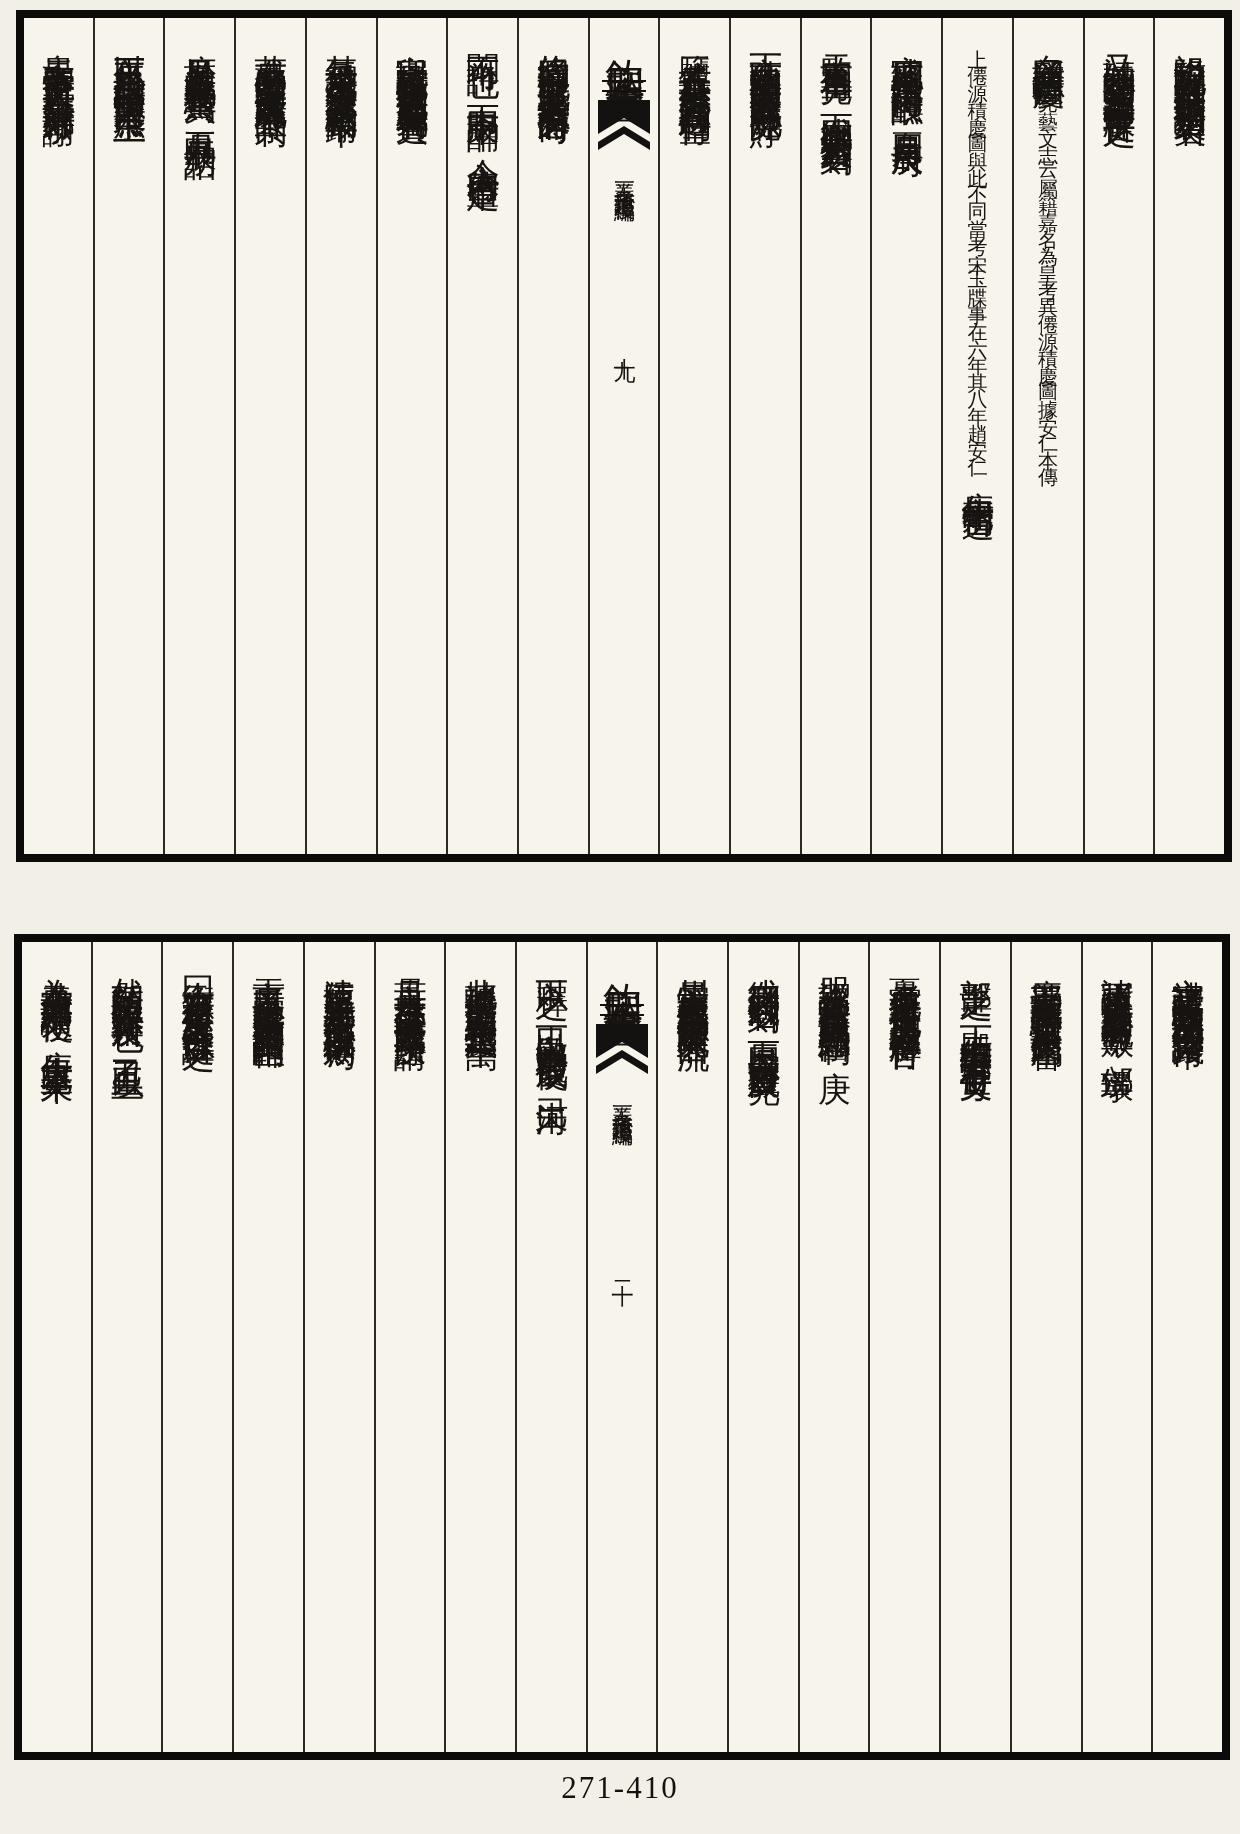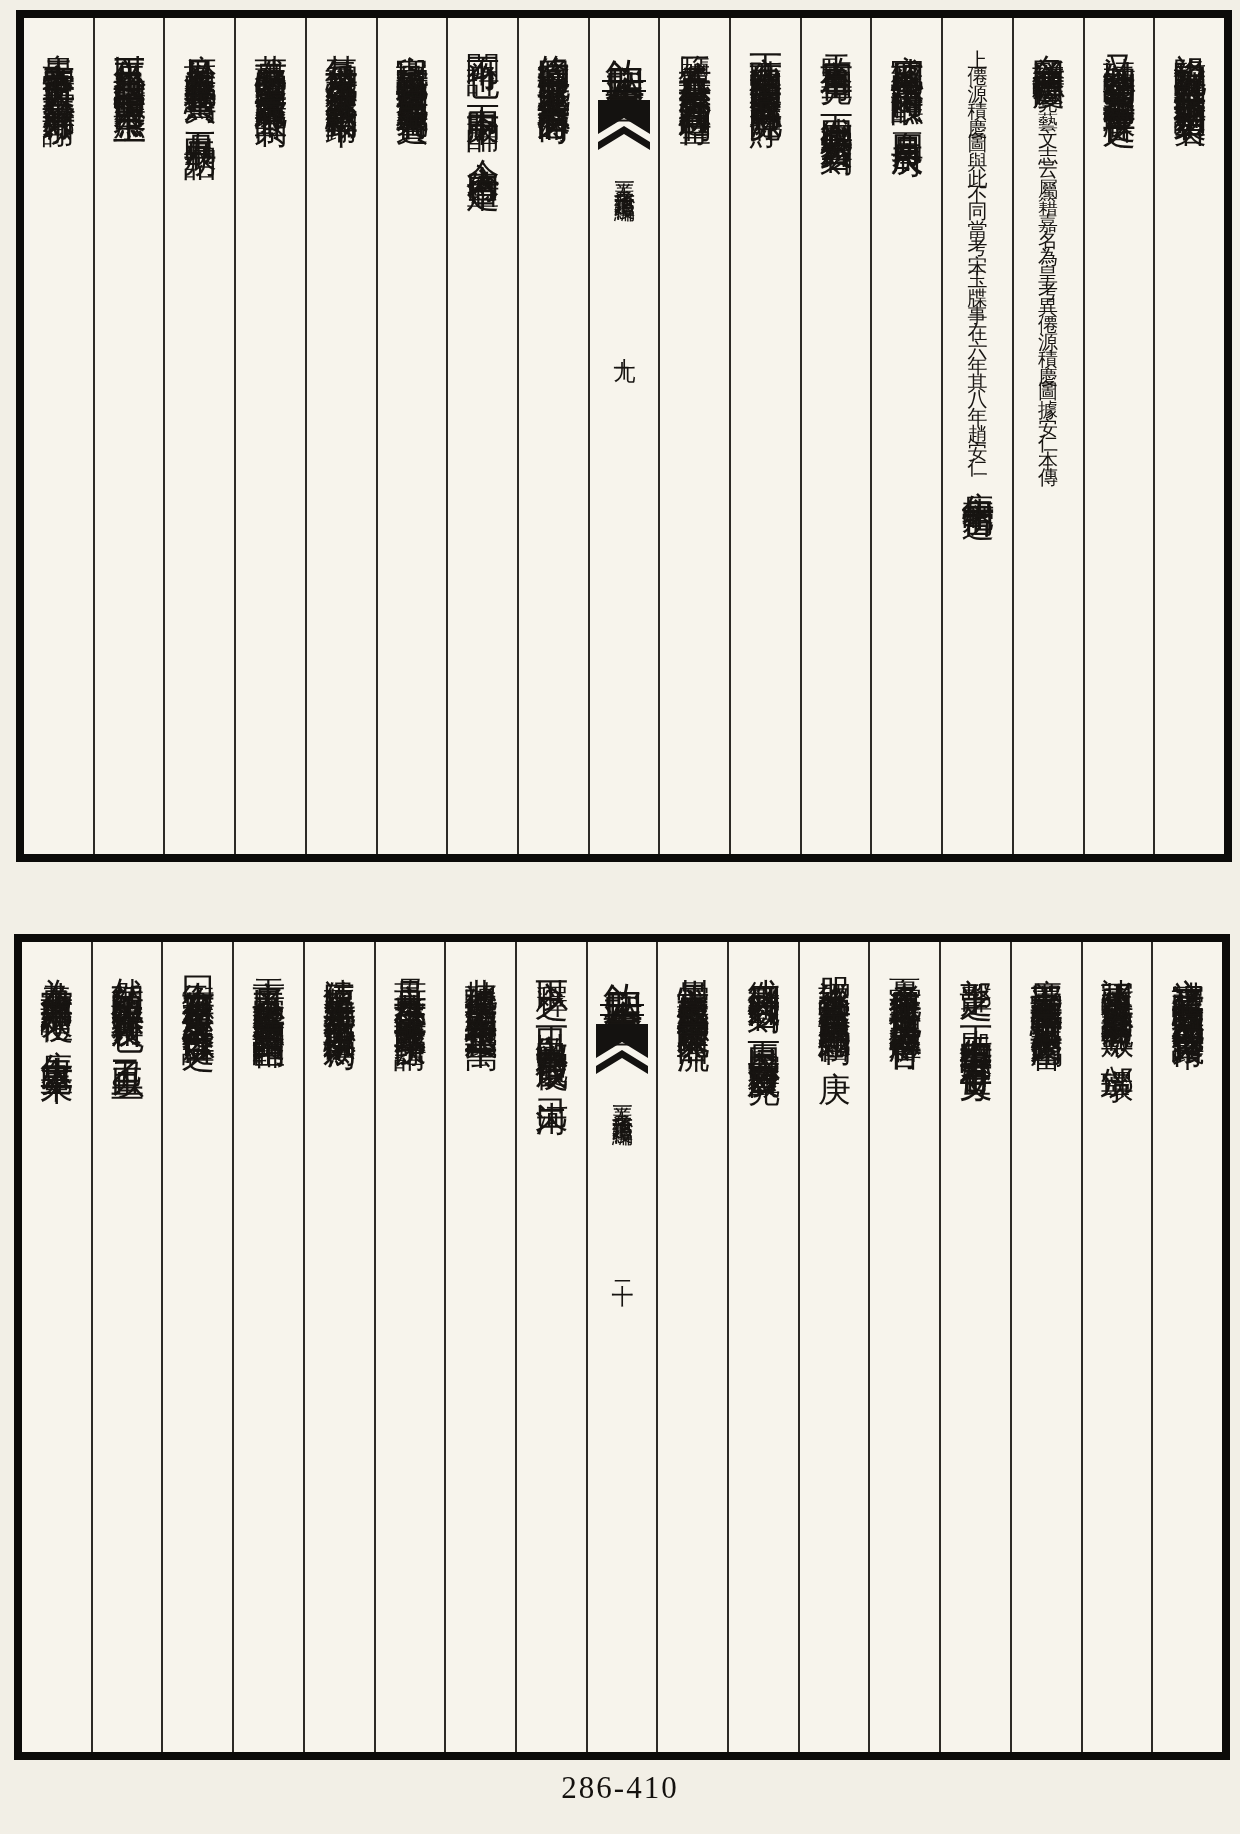--- a/index.html
+++ b/index.html
@@ -145,14 +145,14 @@
         <div class="col"><span>以下釋之　丁巳以向敏中為宮觀慶成使　已未河</span></div>
         <div class="col"><span>北轉運使李士衡獻助南郊絹布六十萬疋錢二十萬</span></div>
         <div class="col"><span>貫且言六十萬皆合上供者餘二十萬即本路羡餘請</span></div>
         <div class="col"><span>遣使臣起發先是每有大禮士衡必以所部供軍物為</span></div>
         <div class="col"><span>貢言者以為不實故是奏條析之有詔嘉獎因謂輔臣</span></div>
         <div class="col"><span>曰士衡應卒有材然事多忽畧故人往往以虚誕目之</span></div>
         <div class="col"><span>然朝廷所須隨大小即辦亦其所長也　乙丑以王旦</span></div>
         <div class="col"><span>為恭上寶冊南郊恭謝大禮使　庚午太白晝見辛未</span></div>
       </div>
   </div>
-  <div class="plate">286-410</div>
+  <div class="plate">271-410</div>
 </div>
 
 </body></html>

